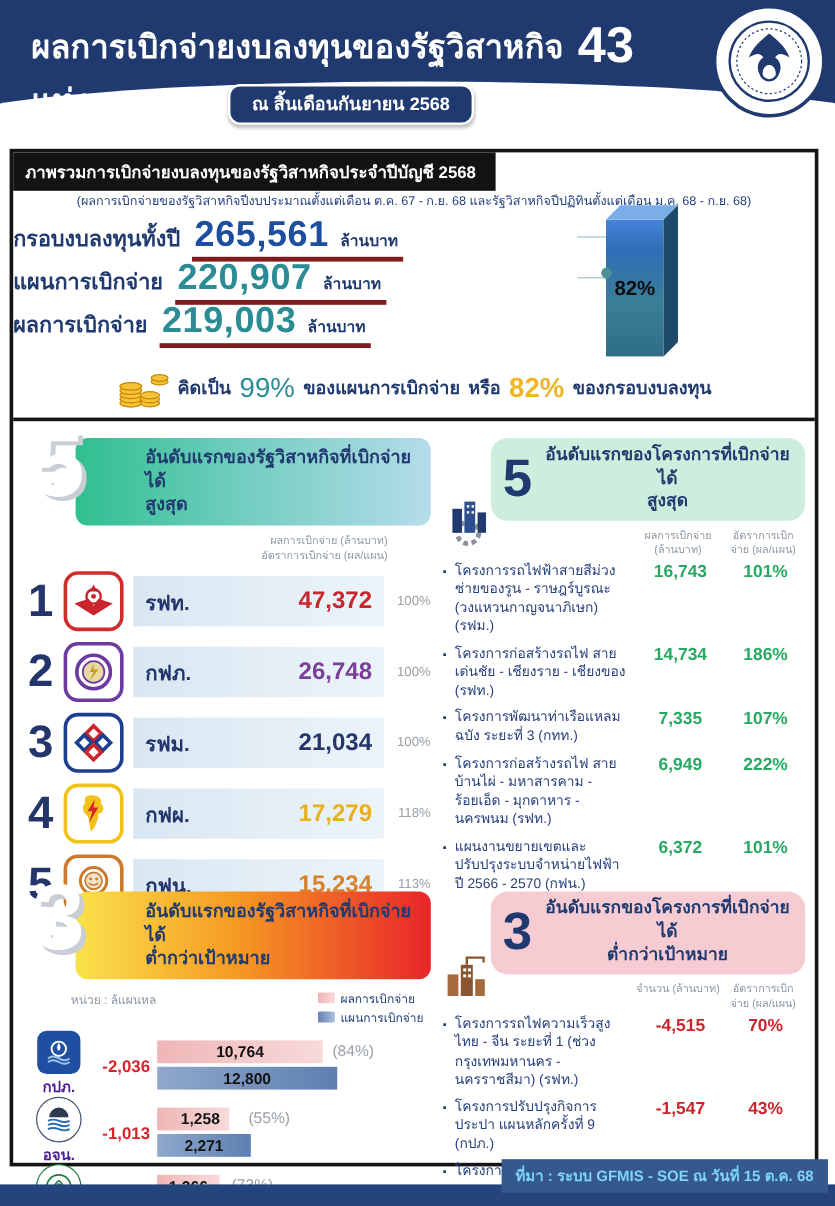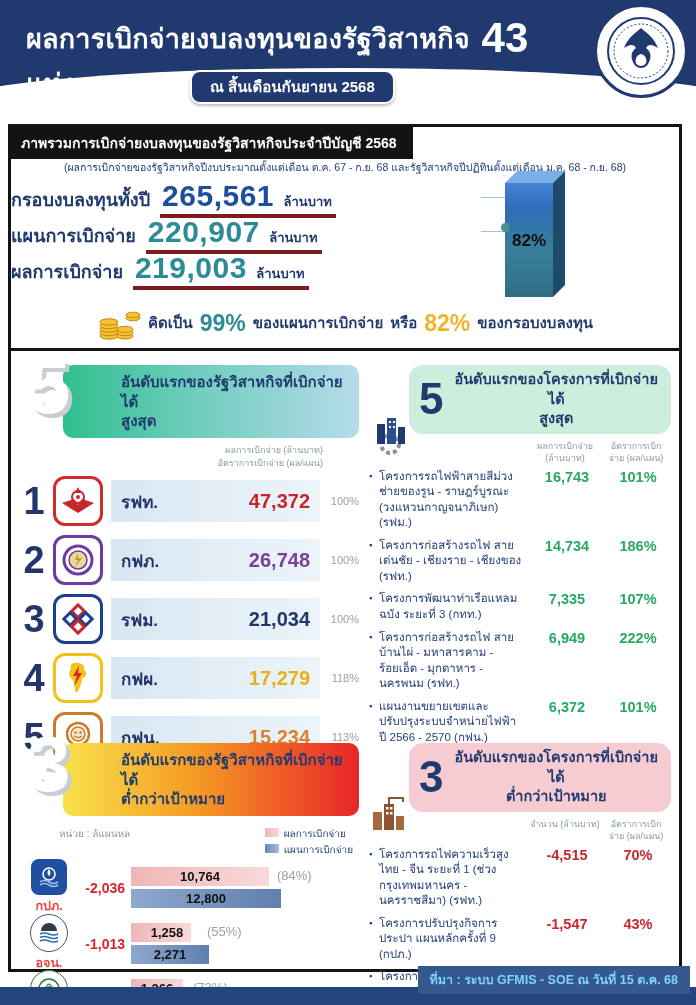--- a/index.html
+++ b/index.html
@@ -35,21 +35,21 @@
   .conn-a{left:470px;top:70px;width:44px;height:0;border-width:1px 0 0 0;}
   .conn-b{left:470px;top:104px;width:36px;height:62px;border-width:1px 1px 0 0;}
   .bar3d{position:absolute;right:126px;top:56px;width:48px;height:114px;
     background:linear-gradient(180deg,#4584d8 0%,#2f6db8 22%,#3a7f97 62%,#2e6e84 100%);}
   .bar3d .top{position:absolute;left:6px;top:-12px;width:48px;height:12px;background:#79aee8;transform:skewX(-45deg);}
   .bar3d .side{position:absolute;right:-12px;top:-6px;width:12px;height:114px;background:#1d4a68;transform:skewY(-45deg);}
   .bar3d .pct{position:absolute;left:0;top:48px;width:100%;text-align:center;color:#0d0d0d;font-weight:bold;font-size:17px;}
   .bar3d .dot{position:absolute;left:-4px;top:40px;width:9px;height:9px;border-radius:50%;background:#4d8f96;}
   .ov-summary{position:absolute;left:0;bottom:8px;width:100%;display:flex;align-items:center;justify-content:center;gap:7px;}
   .sum-txt{color:#203a6f;font-weight:bold;font-size:15px;}
-  .sum-teal{color:#2c8c96;font-weight:bold;font-size:23px;}
+  .sum-teal{color:#2c8c96;font-weight:normal;font-size:23px;}
   .sum-gold{color:#f0b429;font-weight:bold;font-size:23px;}
   
   .cols{display:flex;}
   .cols-top{height:378px;}
   .cols-bottom{height:240px;}
   .col-left{width:352px;box-sizing:border-box;padding:14px 4px 0 8px;position:relative;}
   .col-right{flex:1;box-sizing:border-box;padding:14px 8px 0 6px;position:relative;}
   
   .banner-left{position:relative;margin-left:44px;border-radius:10px;padding:7px 8px 7px 58px;min-height:48px;box-sizing:border-box;}
   .banner-green{background:linear-gradient(90deg,#2fbf8f 0%,#6fcdbe 45%,#b5dcea 100%);}
@@ -89,21 +89,21 @@
   
   .unit-legend{display:flex;justify-content:space-between;align-items:flex-start;margin:10px 6px 2px 40px;}
   .unit-note{color:#8b97a3;font-size:10px;}
   .legend{font-size:10px;color:#27407c;line-height:1.6;}
   .legend .sw{display:inline-block;width:14px;height:9px;margin-right:5px;border-radius:1px;}
   .sw-pink{background:linear-gradient(90deg,#efb6b6,#f8dada);}
   .sw-blue{background:linear-gradient(90deg,#6583b3,#a9bfdb);}
   .low-row{display:flex;align-items:center;height:56px;margin-left:6px;}
   .low-logo-wrap{width:48px;text-align:center;flex:0 0 auto;}
   .low-logo{width:36px;height:36px;margin:0 auto;border-radius:8px;display:flex;align-items:center;justify-content:center;}
-  .low-name{color:#ef4444;font-weight:bold;font-size:12.5px;margin-top:1px;}
+  .low-name{color:#4c1d95;font-weight:bold;font-size:12.5px;margin-top:1px;}
   .low-diff{width:52px;text-align:right;color:#d8242b;font-weight:bold;font-size:14px;padding-right:6px;flex:0 0 auto;}
   .low-bars{position:relative;flex:1;height:44px;}
   .hbar{position:absolute;left:0;height:19px;display:flex;align-items:center;}
   .hbar.actual{top:1px;background:linear-gradient(90deg,#efb6b6,#f8dada);}
   .hbar.plan{top:23px;background:linear-gradient(90deg,#8fa9cc,#5f7fb0);}
   .hbar .lbl{width:100%;text-align:center;color:#111;font-weight:bold;font-size:13px;white-space:nowrap;}
   .low-pct{position:absolute;top:12px;color:#9aa0a6;font-size:13px;white-space:nowrap;}
   
   .footer-bar{position:absolute;left:0;bottom:0;width:696px;height:18px;background:#24457c;}
   .source-box{position:absolute;right:6px;bottom:11px;background:#35598c;color:#7dd3fc;font-size:12.5px;

